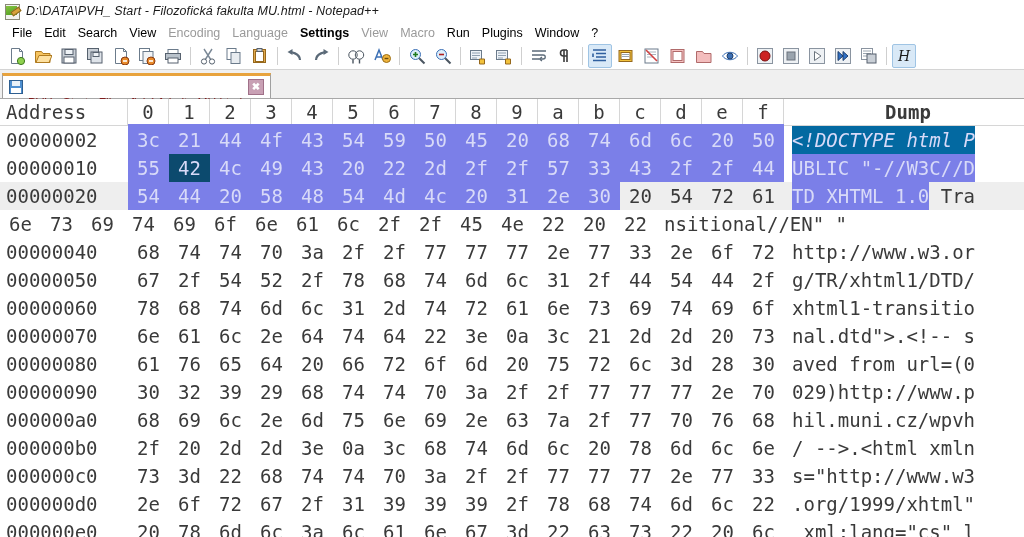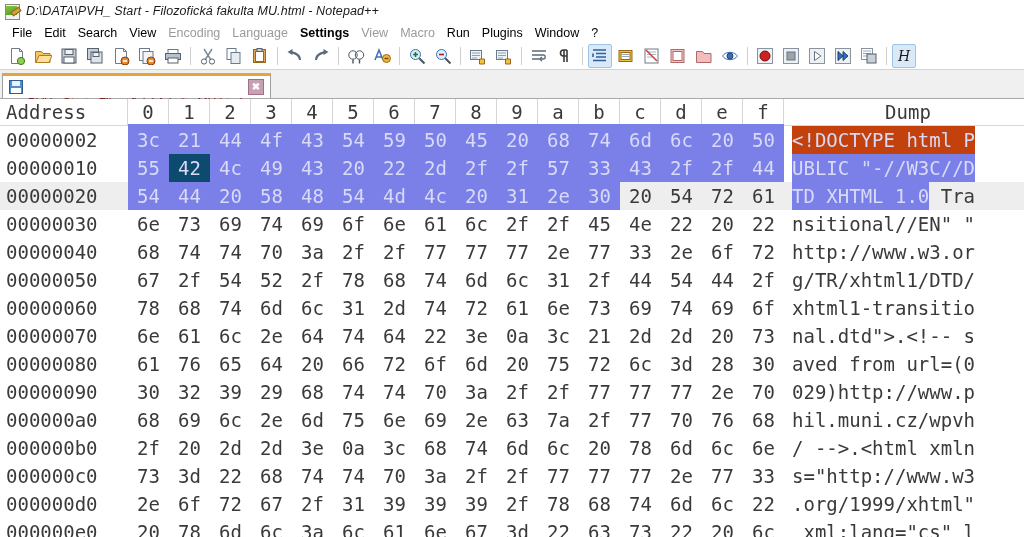--- a/index.html
+++ b/index.html
@@ -181,21 +181,21 @@
     font-size: 19px;
     color: #3a3a3a;
     text-align: center;
     box-sizing: border-box;
     height: 27px;
     line-height: 27px;
     border-right: 1px solid #d6d6d6;
   }
   .hdr-addr { width: 128px; padding-left: 6px; text-align: left !important; }
   .hdr-byte { width: 41px; }
-  .hdr-dump { border-right: none !important; padding-left: 8px; text-align: center; flex: 1 1 auto; }
+  .hdr-dump { border-right: none !important; padding-left: 8px; text-align: center; flex: 1 1 auto; font-weight: bold; }
   .hdr-underline {
     position: absolute;
     bottom: 0px;
     height: 2px;
     background: #6b6fe0;
   }
   .hdr-rule {
     position: absolute; left: 0; right: 0; bottom: 0;
     height: 1px; background: #d6d6d6;
   }
@@ -545,21 +545,21 @@
           <div class="cell byte sel" style="background: rgb(123, 127, 232); color: rgb(216, 218, 248);">50</div>
           <div class="cell byte sel" style="background: rgb(123, 127, 232); color: rgb(216, 218, 248);">45</div>
           <div class="cell byte sel" style="background: rgb(123, 127, 232); color: rgb(216, 218, 248);">20</div>
           <div class="cell byte sel" style="background: rgb(123, 127, 232); color: rgb(216, 218, 248);">68</div>
           <div class="cell byte sel" style="background: rgb(123, 127, 232); color: rgb(216, 218, 248);">74</div>
           <div class="cell byte sel" style="background: rgb(123, 127, 232); color: rgb(216, 218, 248);">6d</div>
           <div class="cell byte sel" style="background: rgb(123, 127, 232); color: rgb(216, 218, 248);">6c</div>
           <div class="cell byte sel" style="background: rgb(123, 127, 232); color: rgb(216, 218, 248);">20</div>
           <div class="cell byte sel" style="background: rgb(123, 127, 232); color: rgb(216, 218, 248);">50</div>
           <div class="dump">
-            <span class="dumpchunk sel" style="background: #c2410c; color: rgb(216, 218, 248);">&lt;!DOCTYPE html P</span>
+            <span class="dumpchunk sel" style="background: #0369a1; color: rgb(216, 218, 248); font-style: italic;">&lt;!DOCTYPE html P</span>
           </div>
         </div>
         <div class="hex-row">
           <div class="cell addr">00000010</div>
           <div class="cell byte sel" style="background: rgb(123, 127, 232); color: rgb(216, 218, 248);">55</div>
           <div class="cell byte sel" style="background: #0c4a6e; color: rgb(216, 218, 248);">42</div>
           <div class="cell byte sel" style="background: rgb(123, 127, 232); color: rgb(216, 218, 248);">4c</div>
           <div class="cell byte sel" style="background: rgb(123, 127, 232); color: rgb(216, 218, 248);">49</div>
           <div class="cell byte sel" style="background: rgb(123, 127, 232); color: rgb(216, 218, 248);">43</div>
           <div class="cell byte sel" style="background: rgb(123, 127, 232); color: rgb(216, 218, 248);">20</div>
@@ -594,21 +594,20 @@
           <div class="cell byte">20</div>
           <div class="cell byte">54</div>
           <div class="cell byte">72</div>
           <div class="cell byte">61</div>
           <div class="dump">
             <span class="dumpchunk sel" style="background: rgb(123, 127, 232); color: rgb(216, 218, 248);">TD XHTML 1.0</span>
             <span class="dumpchunk"> Tra</span>
           </div>
         </div>
         <div class="hex-row">
-          <div class="cell addr">00000030</div>
           <div class="cell byte">6e</div>
           <div class="cell byte">73</div>
           <div class="cell byte">69</div>
           <div class="cell byte">74</div>
           <div class="cell byte">69</div>
           <div class="cell byte">6f</div>
           <div class="cell byte">6e</div>
           <div class="cell byte">61</div>
           <div class="cell byte">6c</div>
           <div class="cell byte">2f</div>

